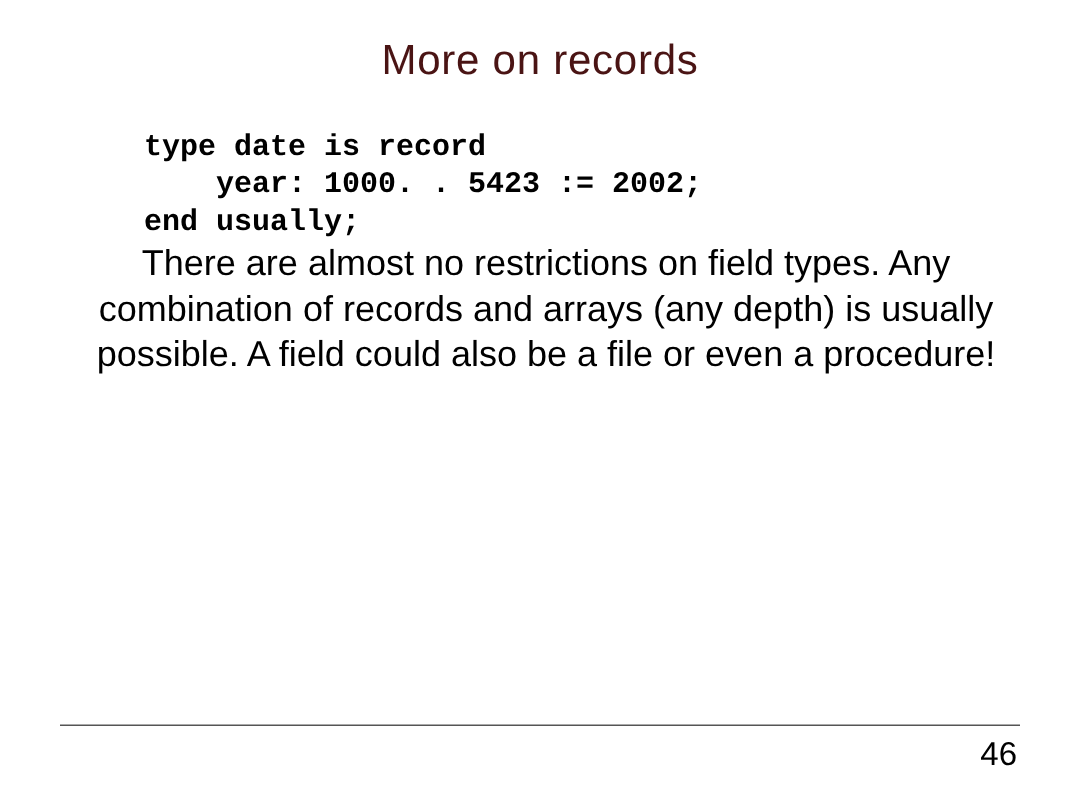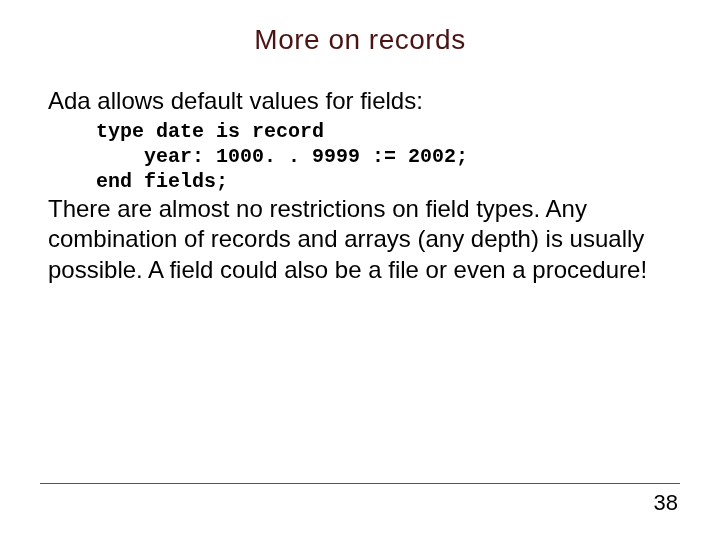--- a/index.html
+++ b/index.html
@@ -44,20 +44,21 @@
     font-family: "Courier New", Courier, monospace;
     font-weight: bold;
     white-space: pre;
     font-size: 20px;
     line-height: 1.25;
   }
   .indent1 { padding-left: 48px; }
   .indent2 { padding-left: 96px; }
   .para2 {
     margin-top: 6px;
+    text-align: center;
   }
   .hr {
     position: absolute;
     left: 40px;
     right: 40px;
     bottom: 56px;
     height: 0;
     border-top: 1px solid #555;
   }
   .pagenum {
@@ -69,26 +70,25 @@
   }
 </style>
 </head>
 <body>
 
 <div class="slide">
 
   <div class="title">More  on records</div>
 
   <div class="body">
-    <p>Ada allows default values for fields:</p>
 
     <div class="code indent1">type date is record</div>
-    <div class="code indent2">year: 1000. . 9999 := 2002;</div>
-    <div class="code indent1">end fields;</div>
+    <div class="code indent2">year: 1000. . 5423 := 2002;</div>
+    <div class="code indent1">end usually;</div>
 
     <p class="para2">There are almost no restrictions on field types. Any combination of records and arrays (any depth) is usually possible. A field could also be a file or even a procedure!</p>
   </div>
 
   <div class="hr"></div>
 
-  <div class="pagenum">38</div>
+  <div class="pagenum">46</div>
 
 </div>
 
 </body></html>

